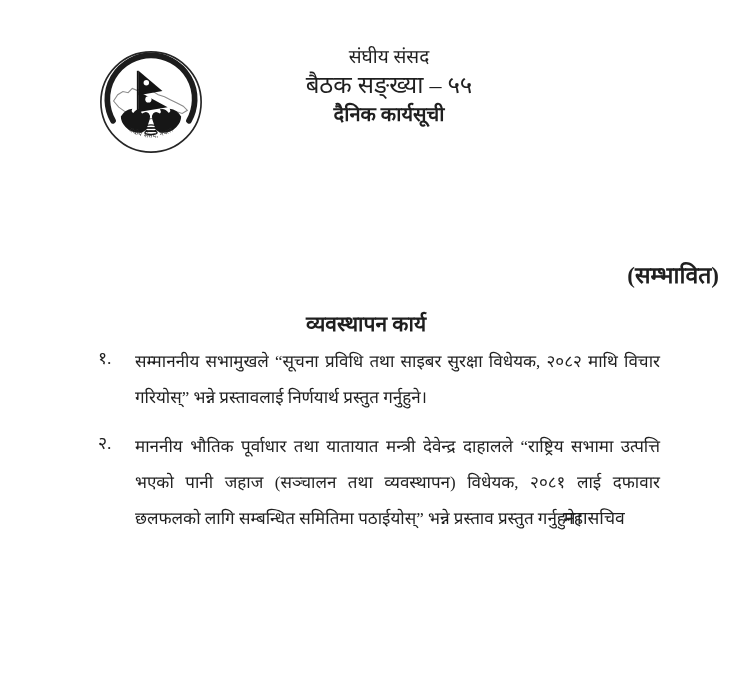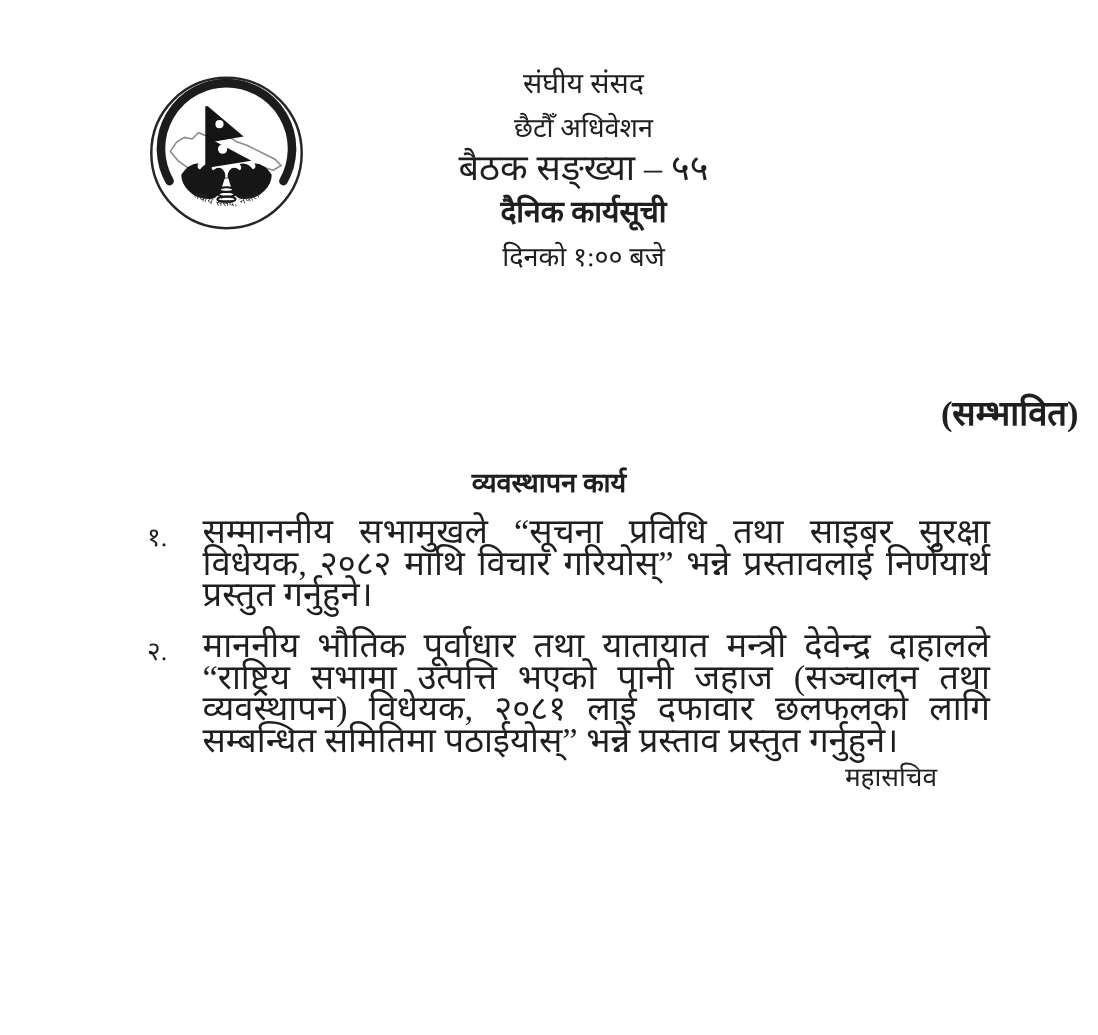--- a/index.html
+++ b/index.html
@@ -45,42 +45,42 @@
     padding-left: 40px;
     text-align: right;
     font-size: 23px;
     font-weight: bold;
   }
   .section-title {
     position: absolute;
     left: 0; right: 0;
     top: 309px;
     text-align: center;
-    font-size: 18px;
+    font-size: 21px;
     font-weight: bold;
   }
   .agenda {
     position: absolute;
     left: 98px;
     top: 344px;
     width: 562px;
   }
   .agenda-item {
     display: flex;
     margin-bottom: 13px;
   }
   .agenda-num {
     flex: 0 0 37px;
     font-size: 17.5px;
     line-height: 28px;
   }
   .agenda-text {
     flex: 1 1 auto;
-    font-size: 23px;
-    line-height: 21px;
+    font-size: 17px;
+    line-height: 36px;
     text-align: justify;
     text-align-last: left;
   }
   .signature {
     position: absolute;
     left: 489px;
     top: 503px;
     width: 210px;
     text-align: center;
   }
@@ -123,24 +123,22 @@
         <path id="arcTextPath" d="M 12.5,57 A 39.5,39.5 0 0 0 87.5,57"></path>
       </defs>
       <text font-size="6" fill="#262626" font-family="Liberation Serif, DejaVu Serif, serif" letter-spacing="0.4">
         <textPath href="#arcTextPath" startOffset="50%" text-anchor="middle">संघीय संसद, नेपाल</textPath>
       </text>
     </svg>
   </div>
 
   <div class="header-block">
     <div class="h-org">संघीय संसद</div>
-    <div class="h-session">छैटौँ अधिवेशन</div>
     <div class="h-meeting">बैठक सङ्ख्या – ५५</div>
     <div class="h-doctitle">दैनिक कार्यसूची</div>
-    <div class="h-time">दिनको १:०० बजे</div>
   </div>
 
   <div class="tentative">(सम्भावित)</div>
 
   <div class="section-title">व्यवस्थापन कार्य</div>
 
   <div class="agenda">
     <div class="agenda-item">
       <div class="agenda-num">१.</div>
       <div class="agenda-text">सम्माननीय सभामुखले “सूचना प्रविधि तथा साइबर सुरक्षा विधेयक, २०८२ माथि विचार गरियोस्” भन्ने प्रस्तावलाई निर्णयार्थ प्रस्तुत गर्नुहुने।</div>

